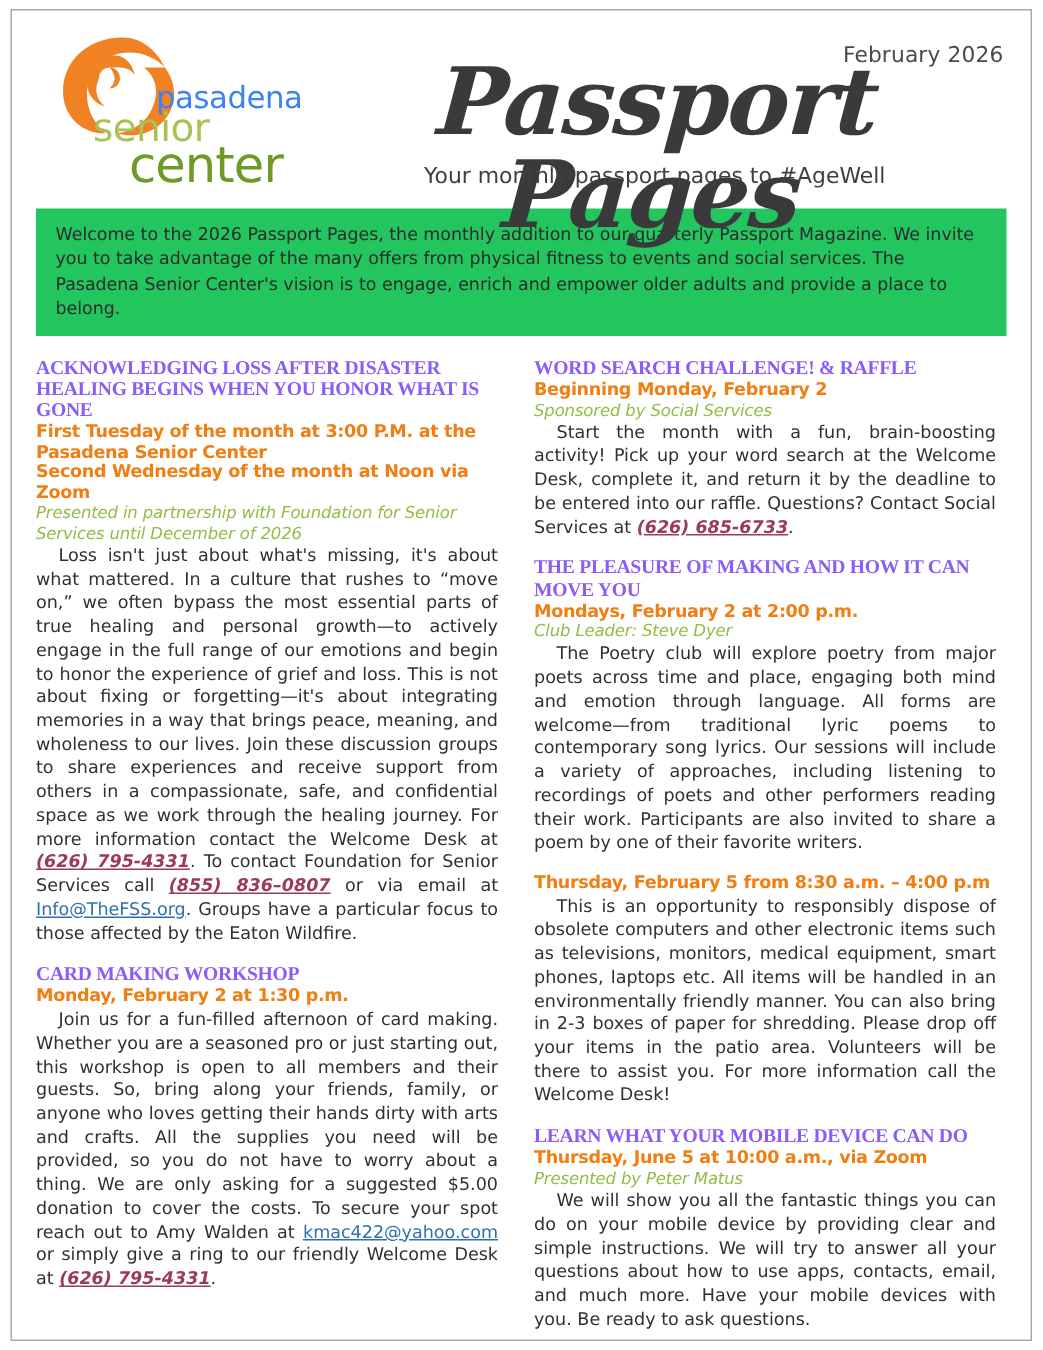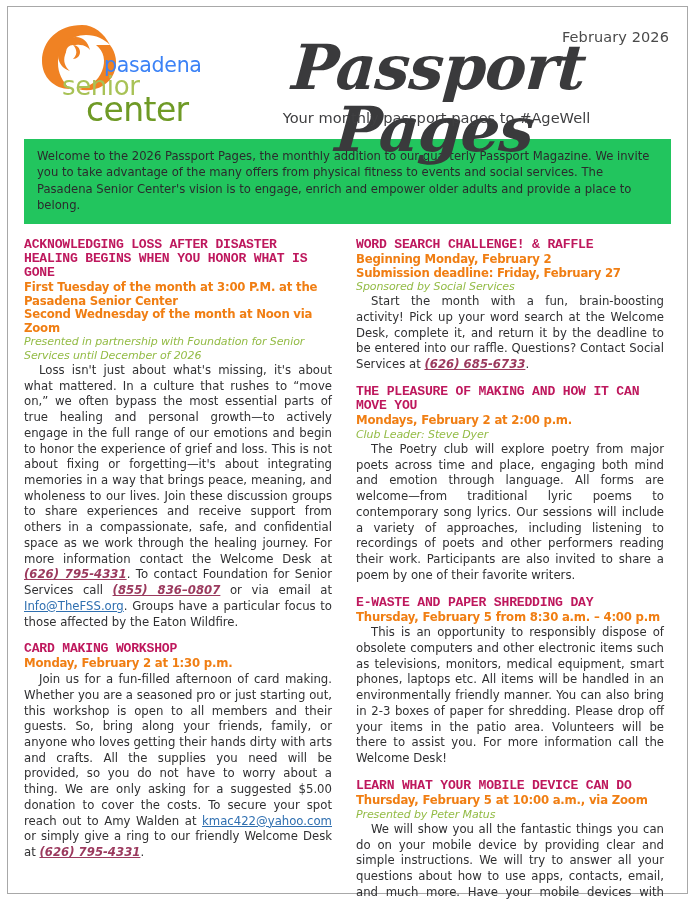--- a/index.html
+++ b/index.html
@@ -146,25 +146,25 @@
     padding: 0 2px;
   }
   .col {
     width: 308px;
     flex: 0 0 308px;
   }
   .article { margin-bottom: 12px; }
   .article:last-child { margin-bottom: 0; }
 
   h2.art-title {
-    font-family: Liberation Mono, monospace;
+    font-family: Liberation Serif, serif;
     font-weight: bold;
     font-size: 13.1px;
     line-height: 1.08;
-    color: #be185d;
+    color: #8b5cf6;
     margin: 0 0 1px 0;
     letter-spacing: -0.2px;
   }
   .art-when {
     font-family: "DejaVu Sans", sans-serif;
     font-weight: bold;
     font-size: 11.7px;
     line-height: 1.16;
     color: #f07e13;
     margin: 0;
@@ -251,41 +251,39 @@
           <p class="art-body"><span>Join us for a fun-filled afternoon of card making. Whether you are a seasoned pro or just starting out, this workshop is open to all members and their guests. So, bring along your friends, family, or anyone who loves getting their hands dirty with arts and crafts. All the supplies you need will be provided, so you do not have to worry about a thing. We are only asking for a suggested $5.00 donation to cover the costs. To secure your spot reach out to Amy Walden at </span><a class="mail" href="#">kmac422@yahoo.com</a><span> or simply give a ring to our friendly Welcome Desk at </span><a class="tel" href="#">(626) 795-4331</a><span>.</span></p>
         </div>
 
       </div>
 
       <div class="col">
 
         <div class="article">
           <h2 class="art-title">WORD SEARCH CHALLENGE! &amp; RAFFLE</h2>
           <p class="art-when">Beginning Monday, February 2</p>
-          <p class="art-when">Submission deadline: Friday, February 27</p>
           <p class="art-sub">Sponsored by Social Services</p>
           <p class="art-body"><span>Start the month with a fun, brain-boosting activity! Pick up your word search at the Welcome Desk, complete it, and return it by the deadline to be entered into our raffle. Questions? Contact Social Services at </span><a class="tel" href="#">(626) 685-6733</a><span>.</span></p>
         </div>
 
         <div class="article">
           <h2 class="art-title">THE PLEASURE OF MAKING AND HOW IT CAN MOVE YOU</h2>
           <p class="art-when">Mondays, February 2 at 2:00 p.m.</p>
           <p class="art-sub">Club Leader: Steve Dyer</p>
           <p class="art-body">The Poetry club will explore poetry from major poets across time and place, engaging both mind and emotion through language. All forms are welcome—from traditional lyric poems to contemporary song lyrics. Our sessions will include a variety of approaches, including listening to recordings of poets and other performers reading their work. Participants are also invited to share a poem by one of their favorite writers.</p>
         </div>
 
         <div class="article">
-          <h2 class="art-title">E-WASTE AND PAPER SHREDDING DAY</h2>
           <p class="art-when">Thursday, February 5 from 8:30 a.m. – 4:00 p.m</p>
           <p class="art-body">This is an opportunity to responsibly dispose of obsolete computers and other electronic items such as televisions, monitors, medical equipment, smart phones, laptops etc. All items will be handled in an environmentally friendly manner. You can also bring in 2-3 boxes of paper for shredding. Please drop off your items in the patio area. Volunteers will be there to assist you. For more information call the Welcome Desk!</p>
         </div>
 
         <div class="article">
           <h2 class="art-title">LEARN WHAT YOUR MOBILE DEVICE CAN DO</h2>
-          <p class="art-when">Thursday, February 5 at 10:00 a.m., via Zoom</p>
+          <p class="art-when">Thursday, June 5 at 10:00 a.m., via Zoom</p>
           <p class="art-sub">Presented by Peter Matus</p>
           <p class="art-body">We will show you all the fantastic things you can do on your mobile device by providing clear and simple instructions. We will try to answer all your questions about how to use apps, contacts, email, and much more. Have your mobile devices with you. Be ready to ask questions.</p>
         </div>
 
       </div>
     </div>
 
   </div>
 </div>
 

